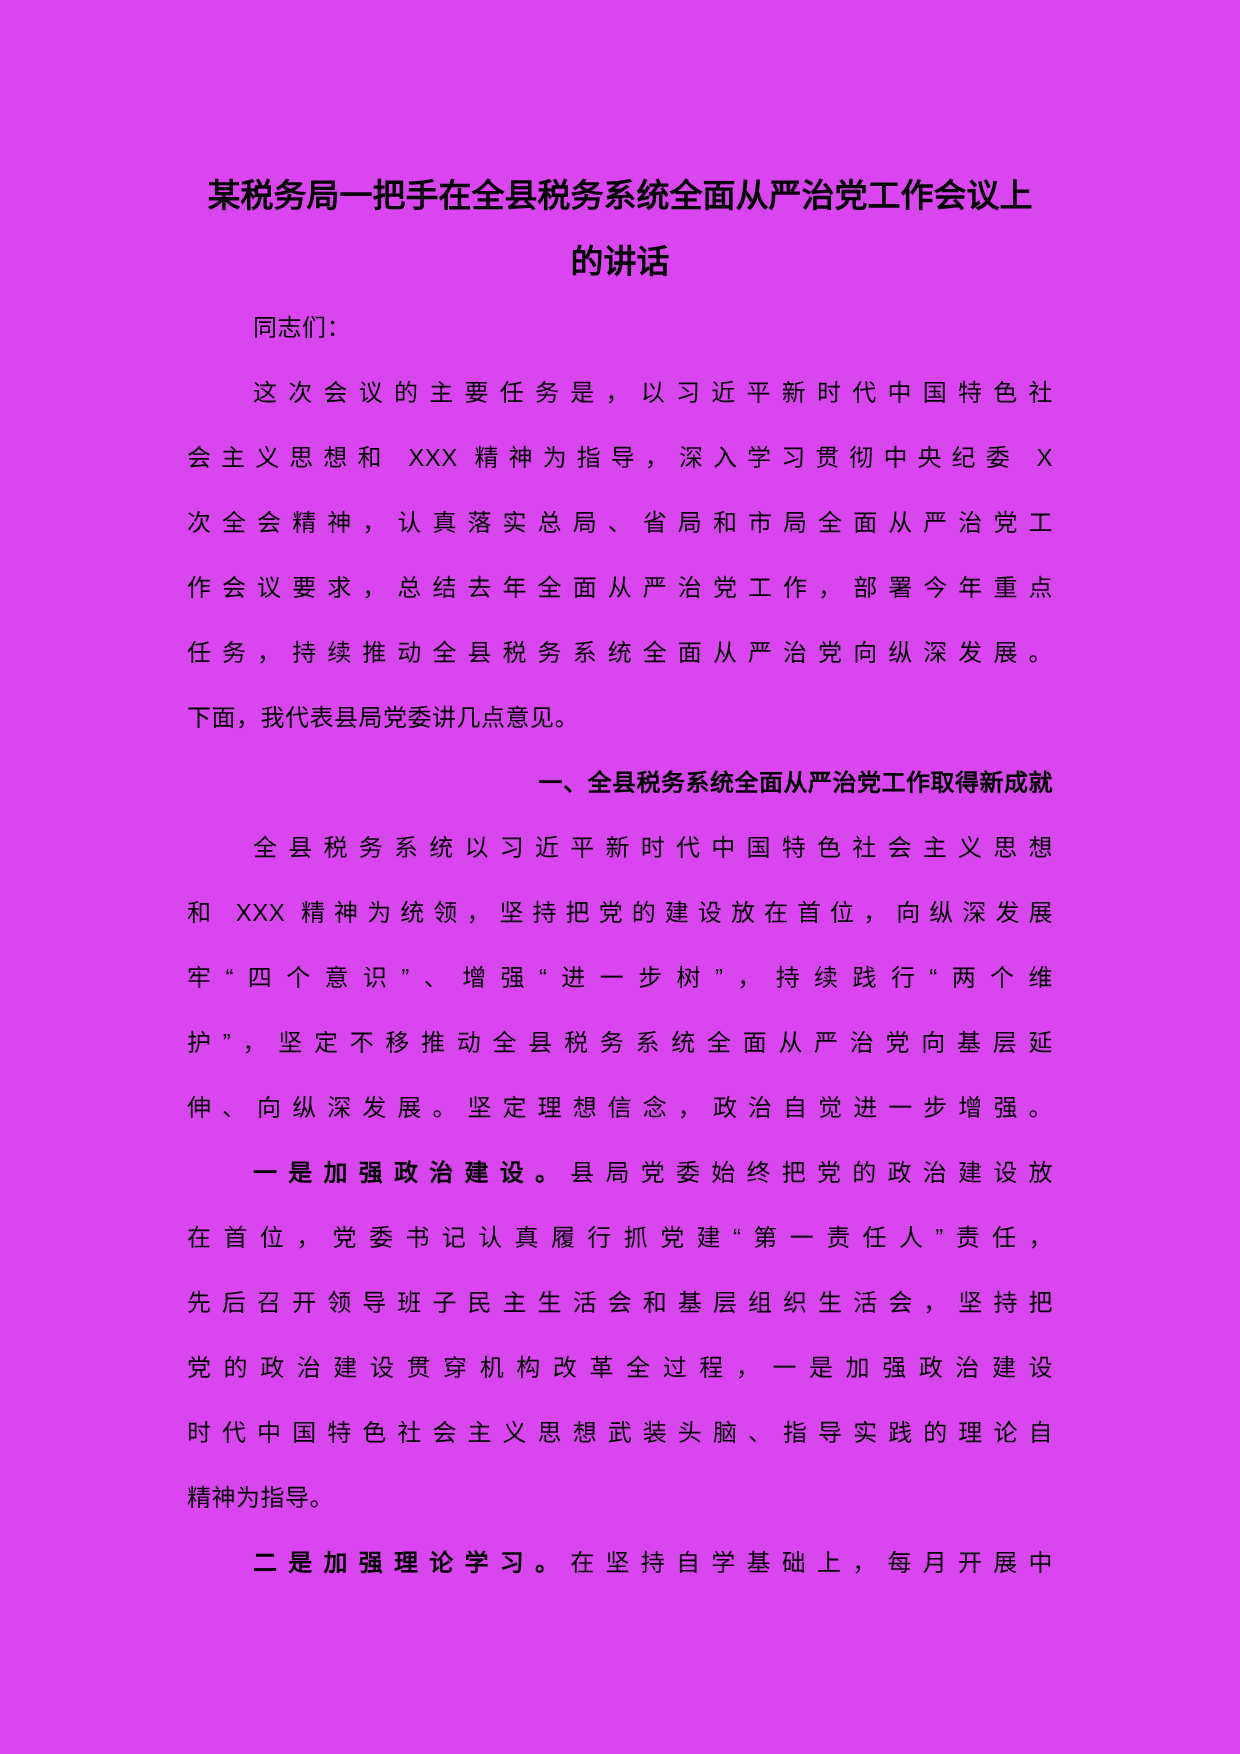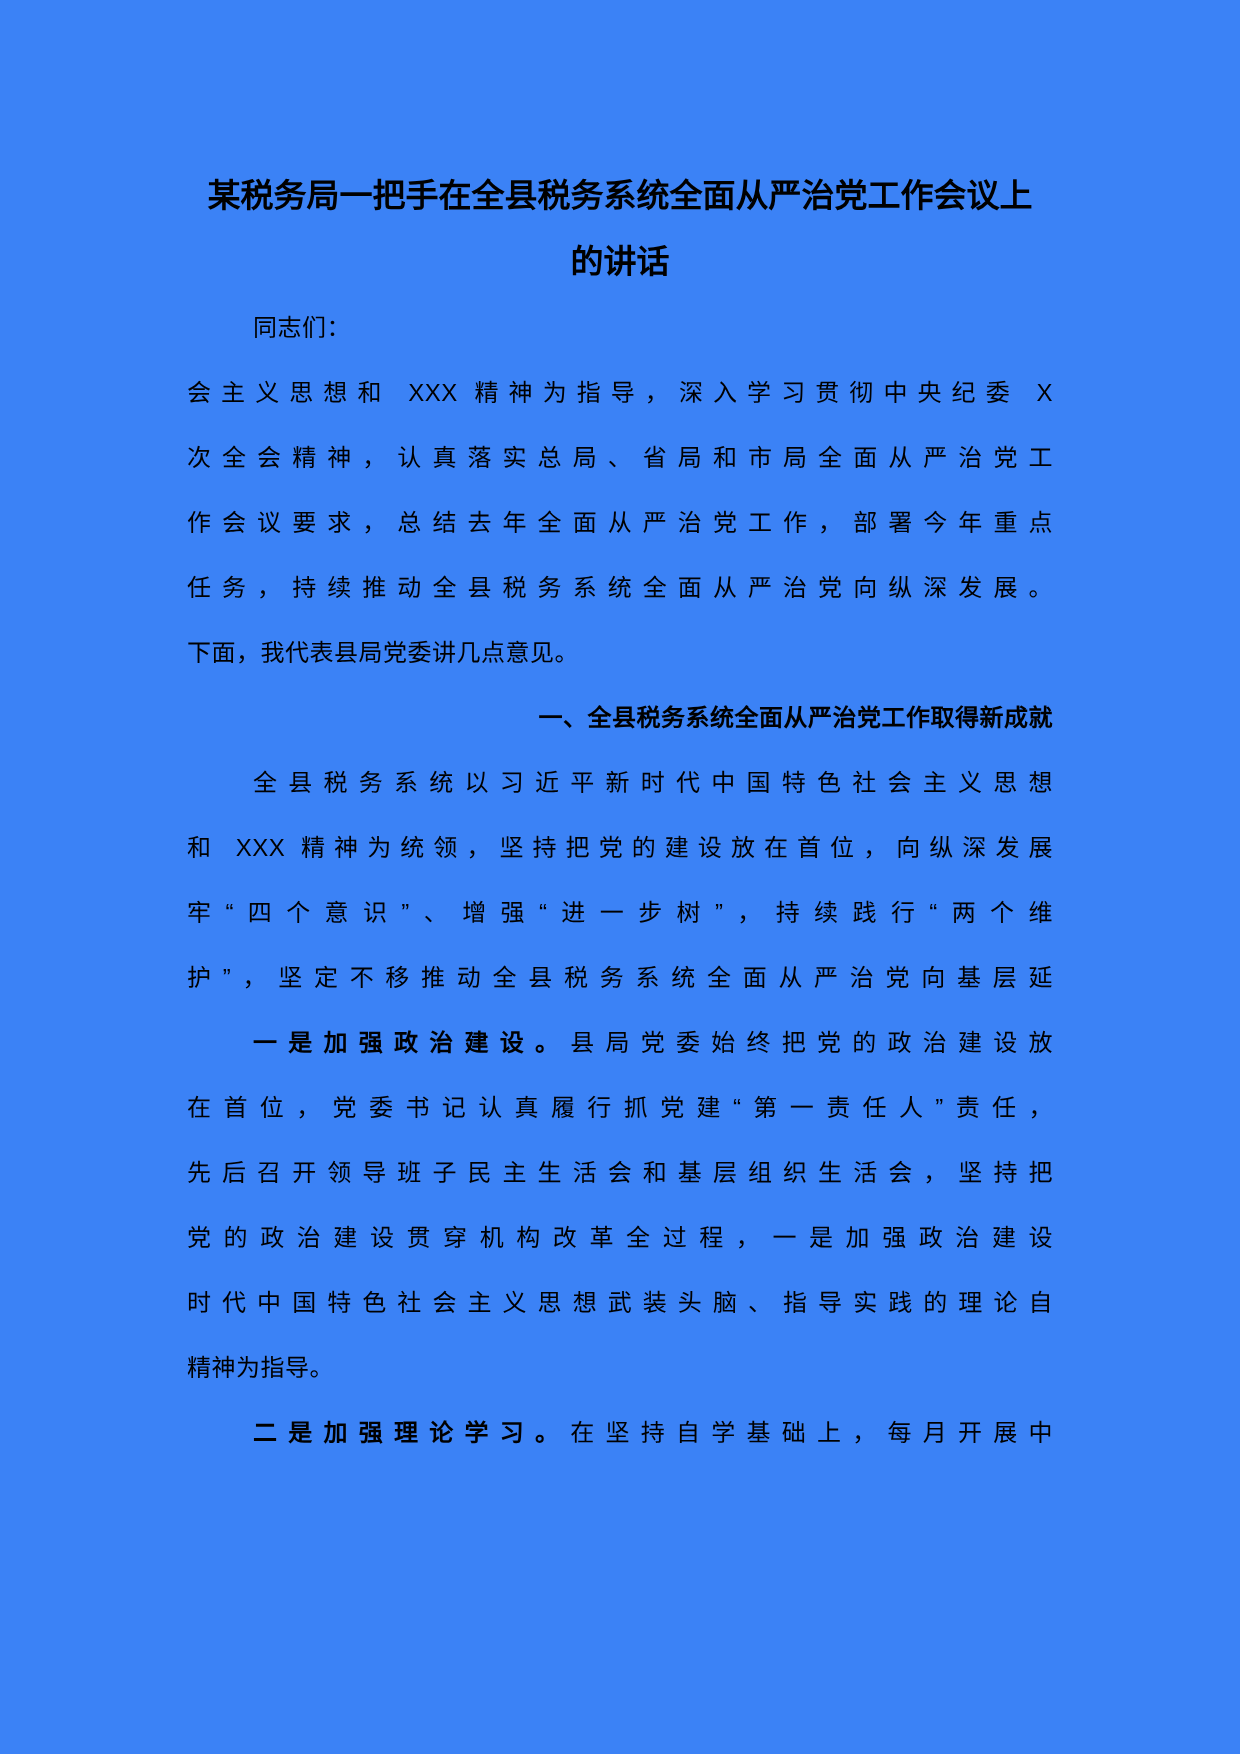--- a/index.html
+++ b/index.html
@@ -10,21 +10,21 @@
   body {
     width: 1240px;
     height: 1754px;
     overflow: hidden;
   }
   .page {
     box-sizing: border-box;
     width: 1240px;
     height: 1754px;
     padding: 163px 187px 40px 187px;
-    background: #3b82f6;
+    background: #d946ef;
     color: #000000;
     font-family: "Liberation Sans", "DejaVu Sans", sans-serif;
   }
   .title {
     text-align: center;
     font-weight: 700;
   }
   .t-line {
     font-size: 33px;
     line-height: 66px;
@@ -56,32 +56,34 @@
 
 <div class="page">
 
   <div class="title">
     <div class="t-line">某税务局一把手在全县税务系统全面从严治党工作会议上</div>
     <div class="t-line">的讲话</div>
   </div>
 
   <div class="line indent">同志们：</div>
 
+  <div class="line indent fill">这次会议的主要任务是，以习近平新时代中国特色社</div>
   <div class="line fill">会主义思想和 XXX 精神为指导，深入学习贯彻中央纪委 X</div>
   <div class="line fill">次全会精神，认真落实总局、省局和市局全面从严治党工</div>
   <div class="line fill">作会议要求，总结去年全面从严治党工作，部署今年重点</div>
   <div class="line fill">任务，持续推动全县税务系统全面从严治党向纵深发展。</div>
   <div class="line">下面，我代表县局党委讲几点意见。</div>
 
   <div class="line indent bold">一、全县税务系统全面从严治党工作取得新成就</div>
 
   <div class="line indent fill">全县税务系统以习近平新时代中国特色社会主义思想</div>
   <div class="line fill">和 XXX 精神为统领，坚持把党的建设放在首位，向纵深发展</div>
   <div class="line fill">牢“四个意识”、增强“进一步树”，持续践行“两个维</div>
   <div class="line fill">护”，坚定不移推动全县税务系统全面从严治党向基层延</div>
+  <div class="line fill">伸、向纵深发展。坚定理想信念，政治自觉进一步增强。</div>
 
   <div class="line indent fill">
     <span class="bold">一是加强政治建设。</span><span>县局党委始终把党的政治建设放</span>
   </div>
   <div class="line fill">在首位，党委书记认真履行抓党建“第一责任人”责任，</div>
   <div class="line fill">先后召开领导班子民主生活会和基层组织生活会，坚持把</div>
   <div class="line fill">党的政治建设贯穿机构改革全过程，一是加强政治建设</div>
   <div class="line fill">时代中国特色社会主义思想武装头脑、指导实践的理论自</div>
   <div class="line">精神为指导。</div>
 

